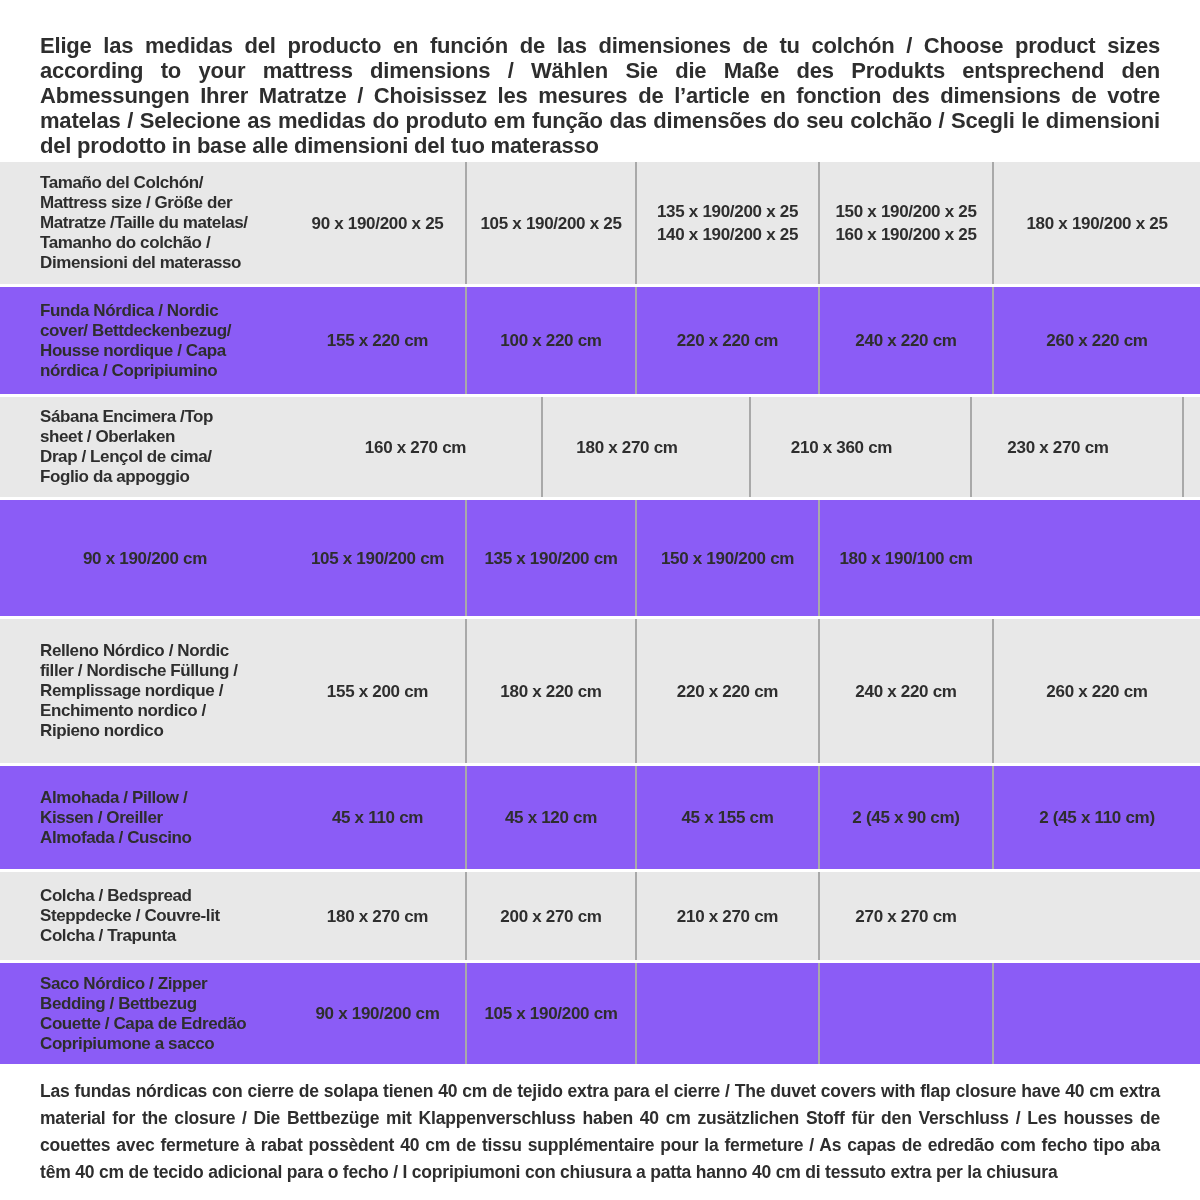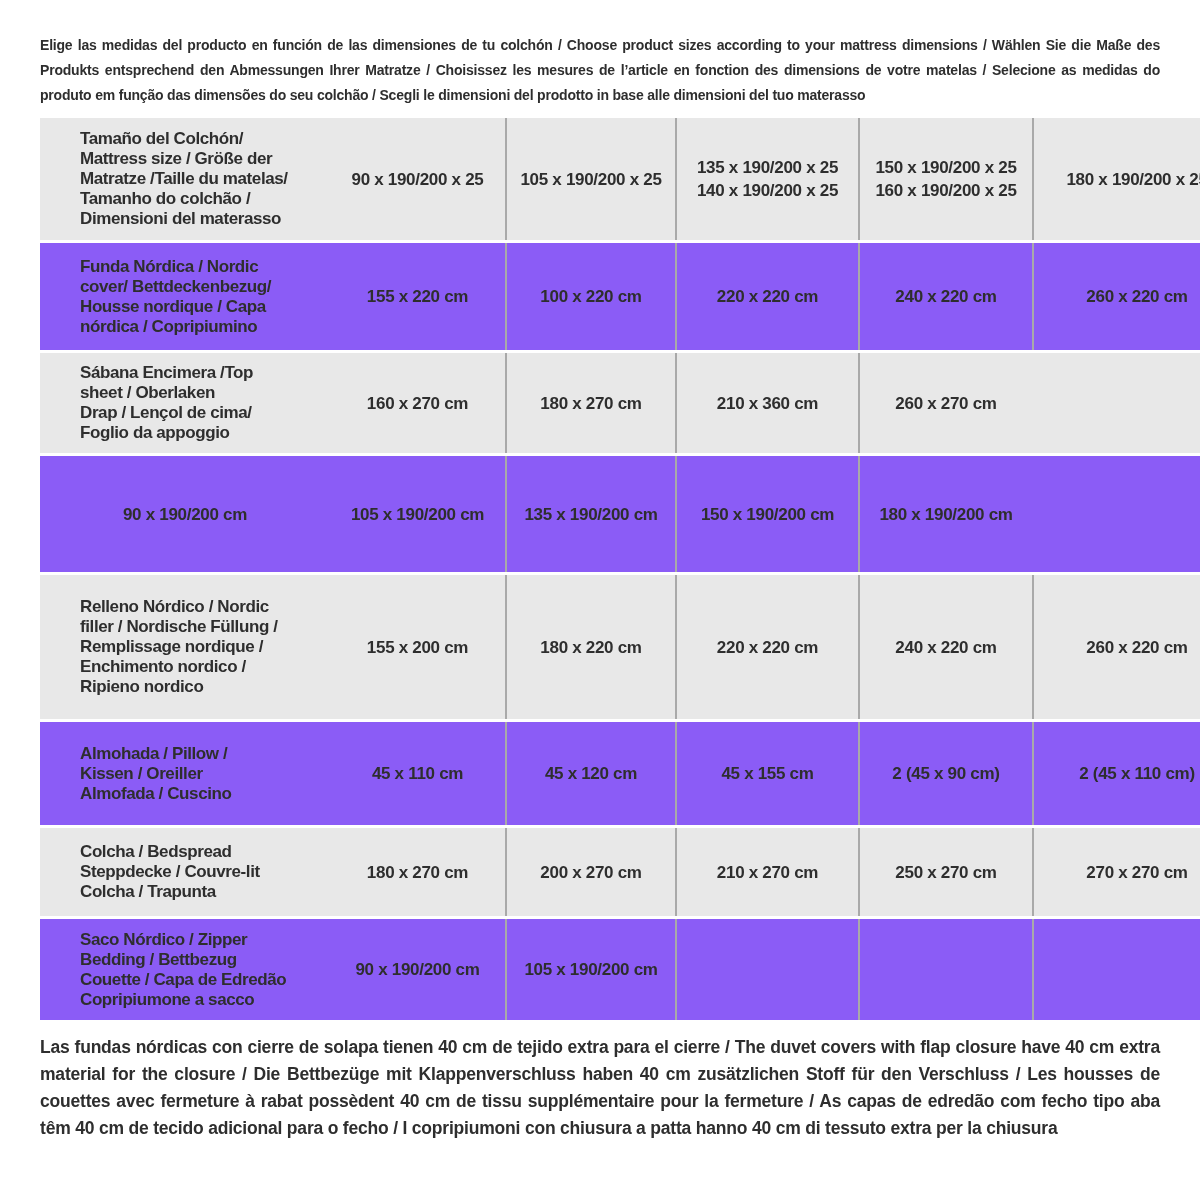--- a/index.html
+++ b/index.html
@@ -11,26 +11,26 @@
     width: 1200px;
     height: 1200px;
     font-family: "Liberation Sans", sans-serif;
     font-weight: bold;
     color: #2e2e2e;
     overflow: hidden;
   }
   .page { width: 1200px; }
   .intro {
     margin: 33px 40px 0 40px;
-    font-size: 14px;
+    font-size: 22px;
     line-height: 25px;
     text-align: justify;
     letter-spacing: -0.2px;
   }
-  .size-table { margin-top: 10px; padding-left: 40px; }
+  .size-table { margin-top: 4px; }
   .row {
     display: grid;
     grid-template-columns: 290px 175px 170px 183px 174px 208px;
     margin-bottom: 3px;
   }
   .row.gray { background: #e8e8e8; }
   .row.white { background: #8b5cf6; }
   .cell {
     display: flex;
     align-items: center;
@@ -48,21 +48,21 @@
     text-align: center;
     font-size: 17px;
     line-height: 23px;
     letter-spacing: -0.3px;
   }
   
   .row .cell:nth-child(n+3) { border-left: 2px solid #a9a9a9; }
   
   .r0 { height: 122px; }
   .r1 { height: 107px; }
-  .r2 { height: 100px; }
+  .r2 { height: 100px; gap: 38px; }
   .r3 { height: 116px; }
   .r4 { height: 144px; }
   .r5 { height: 103px; }
   .r6 { height: 88px; }
   .r7 { height: 101px; }
   .footnote {
     margin: 14px 40px 0 40px;
     font-size: 17.5px;
     line-height: 27px;
     text-align: justify;
@@ -106,29 +106,30 @@
     </div>
 
     <div class="row gray r2">
       <div class="cell label">Sábana Encimera /Top
 sheet / Oberlaken
 Drap / Lençol de cima/
 Foglio da appoggio</div>
       <div class="cell value">160 x 270 cm</div>
       <div class="cell value">180 x 270 cm</div>
       <div class="cell value">210 x 360 cm</div>
+      <div class="cell value">230 x 270 cm</div>
       <div class="cell value">260 x 270 cm</div>
     </div>
 
     <div class="row white r3">
       <div class="cell value">90 x 190/200 cm</div>
       <div class="cell value">105 x 190/200 cm</div>
       <div class="cell value">135 x 190/200 cm</div>
       <div class="cell value">150 x 190/200 cm</div>
-      <div class="cell value">180 x 190/200 cm</div>
+      <div class="cell value">180 x 190/100 cm</div>
     </div>
 
     <div class="row gray r4">
       <div class="cell label">Relleno Nórdico / Nordic
 filler / Nordische Füllung /
 Remplissage nordique /
 Enchimento nordico /
 Ripieno nordico</div>
       <div class="cell value">155 x 200 cm</div>
       <div class="cell value">180 x 220 cm</div>
@@ -148,21 +149,20 @@
       <div class="cell value">2 (45 x 110 cm)</div>
     </div>
 
     <div class="row gray r6">
       <div class="cell label">Colcha / Bedspread
 Steppdecke / Couvre-lit
 Colcha / Trapunta</div>
       <div class="cell value">180 x 270 cm</div>
       <div class="cell value">200 x 270 cm</div>
       <div class="cell value">210 x 270 cm</div>
-      <div class="cell value">250 x 270 cm</div>
       <div class="cell value">270 x 270 cm</div>
     </div>
 
     <div class="row white r7">
       <div class="cell label">Saco Nórdico / Zipper
 Bedding / Bettbezug
 Couette  / Capa de Edredão
 Copripiumone a sacco</div>
       <div class="cell value">90 x 190/200 cm</div>
       <div class="cell value">105 x 190/200 cm</div>

